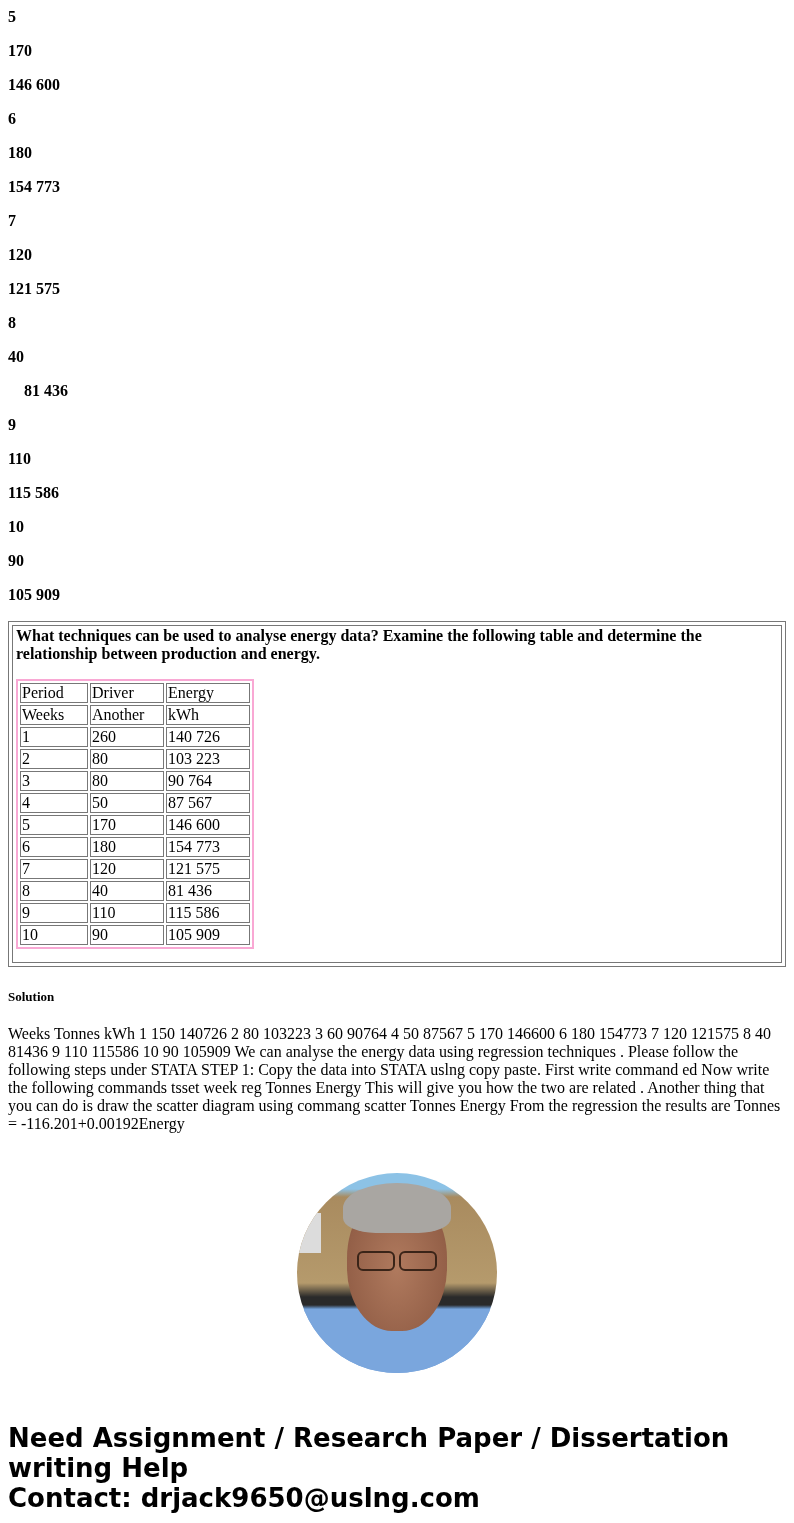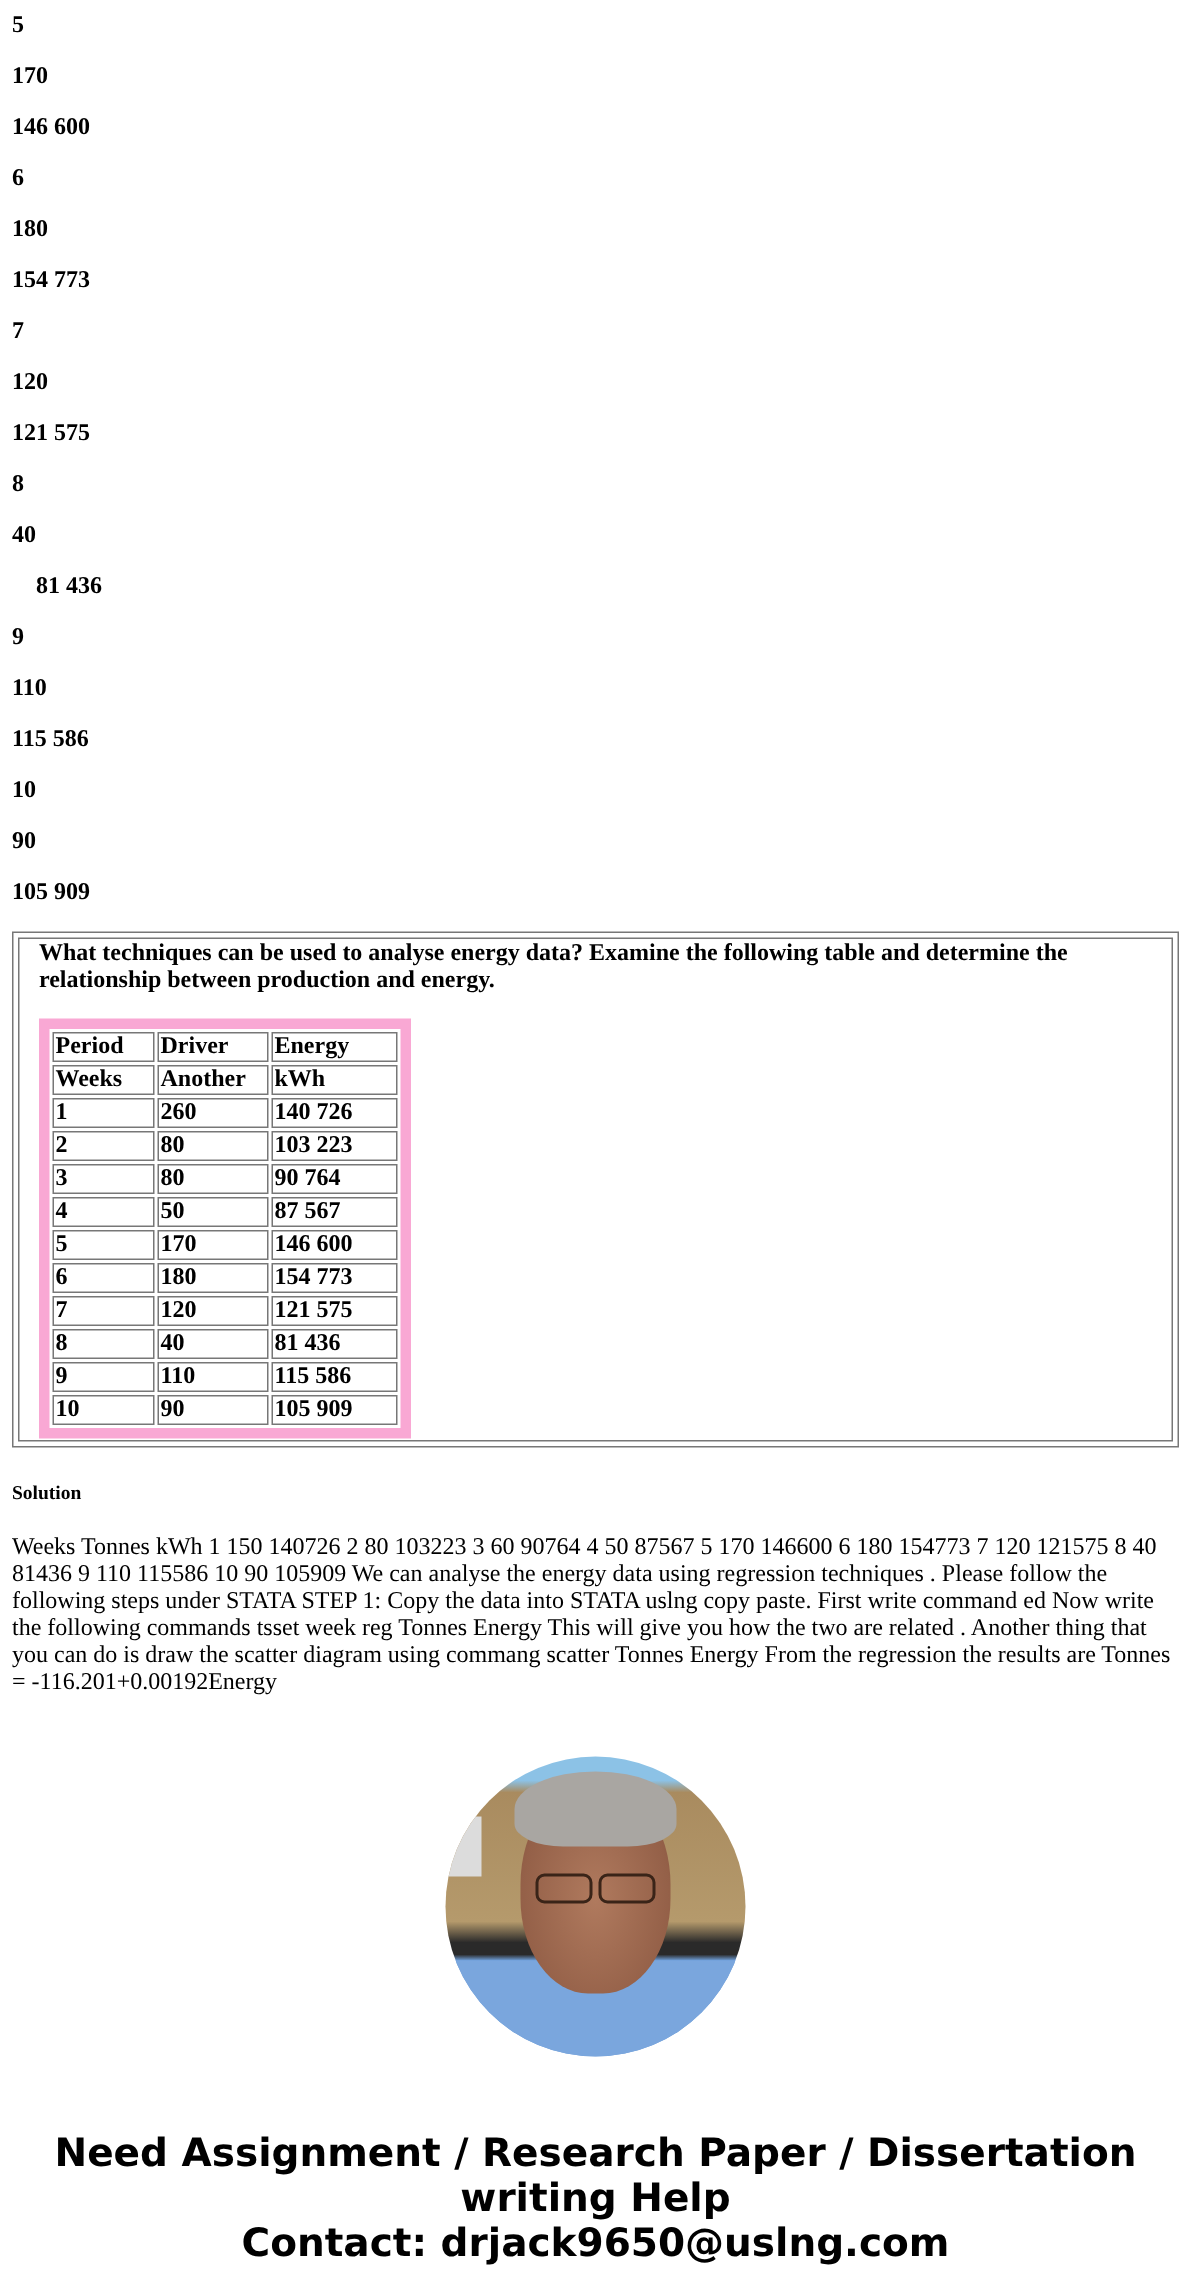--- a/index.html
+++ b/index.html
@@ -25,34 +25,34 @@
     .outer-table {
       border: 1px solid #777;
       padding: 1px;
       border-spacing: 2px;
       width: 778px;
       margin-top: 9px;
       border-collapse: separate;
     }
     .outer-cell {
       border: 1px solid #777;
-      padding: 1px 3px 1px 13px;
+      padding: 1px 3px 1px 3px;
       vertical-align: top;
     }
     .question {
       font-weight: bold;
       line-height: 18px;
       margin: 0 0 16px 0;
     }
     .data-table {
-      border: 7px solid #f9a8d4;
+      border: 2px solid #f9a8d4;
       border-spacing: 2px;
       border-collapse: separate;
-      font-weight: bold;
-      margin-bottom: 0;
+      font-weight: normal;
+      margin-bottom: 12px;
     }
     .data-table td {
       border: 1px solid #777;
       padding: 0 1px;
       height: 18px;
       line-height: 18px;
       vertical-align: middle;
     }
     .data-table td.c1 { width: 64px; }
     .data-table td.c2 { width: 70px; }
@@ -111,21 +111,20 @@
     }
     .avatar .window {
       position: absolute;
       left: 2px; top: 40px; width: 22px; height: 40px;
       background: #dcdcdc;
     }
     .promo {
       font-family: "DejaVu Sans", sans-serif;
       font-weight: bold;
       font-size: 26px;
-      text-align: center;
       line-height: 30px;
       margin: 50px 0 0 0;
     }
   </style>
 </head>
 <body>
 
 <div class="wrap">
 
   <div class="plain-list">

